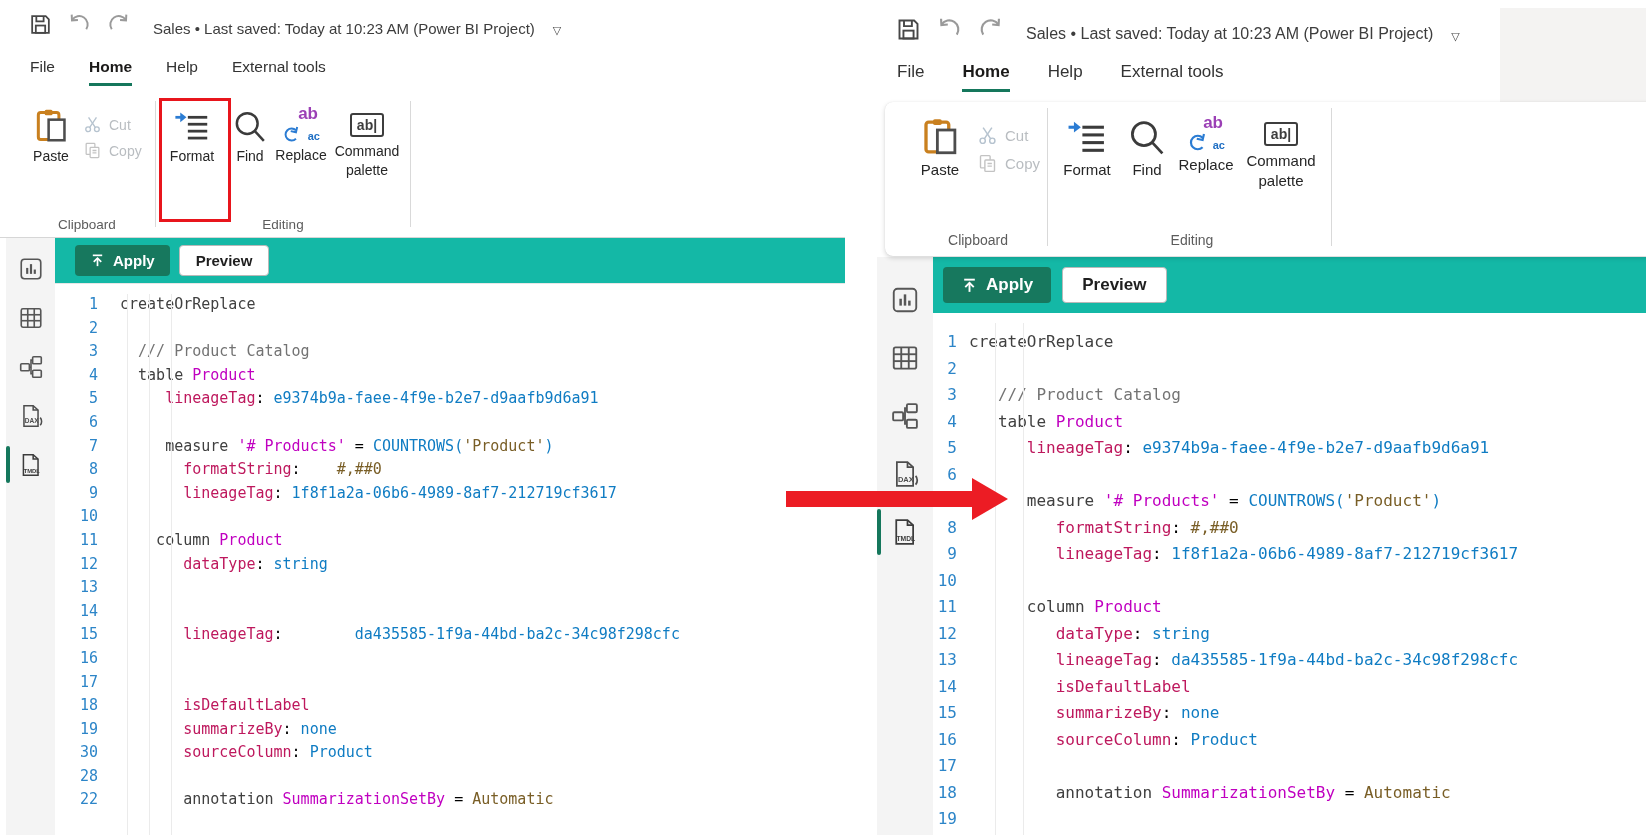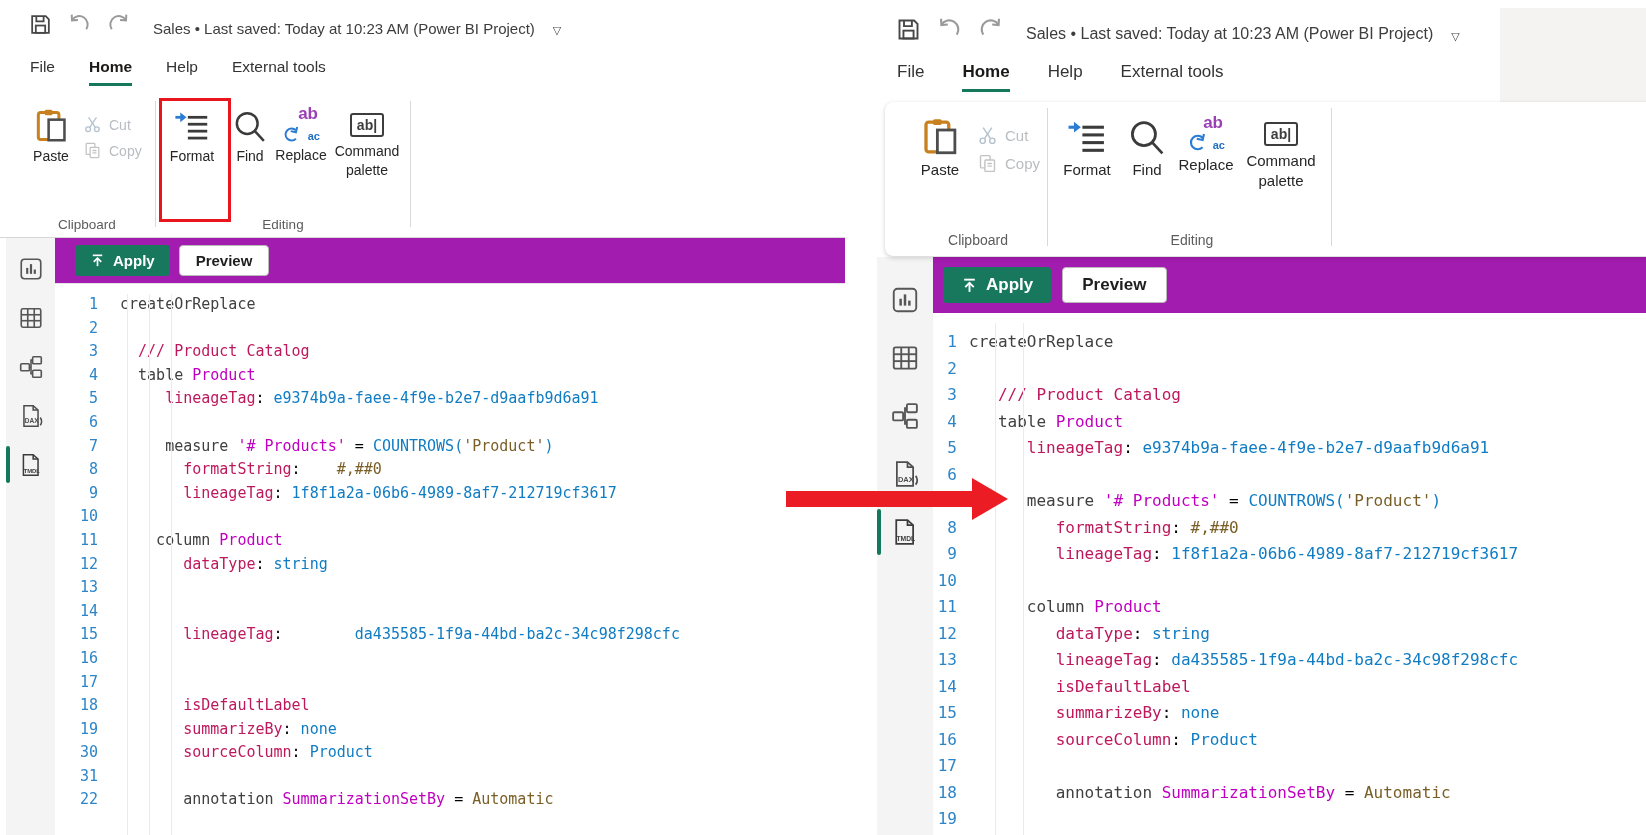--- a/index.html
+++ b/index.html
@@ -50,21 +50,21 @@
   
   .sidenav{position:absolute;background:#f4f4f4;display:flex;flex-direction:column;align-items:stretch;}
   #panel-left .sidenav{left:6px;top:238px;bottom:0;width:49px;padding-top:6px;}
   #panel-right .sidenav{left:22px;top:257px;bottom:0;width:56px;padding-top:14px;}
   .nav-item{position:relative;height:49px;display:flex;align-items:center;justify-content:center;cursor:pointer;color:#1d4ed8;}
   #panel-right .nav-item{height:58px;}
   .nav-item.active{color:#2e2e2e;}
   .nav-item.active::before{content:"";position:absolute;left:0;top:6px;bottom:6px;width:4px;border-radius:2px;background:#15775c;}
 
   
-  .editbar{position:absolute;background:#a21caf;display:flex;align-items:center;border-bottom:1px solid #e6e6e6;}
+  .editbar{position:absolute;background:#14b8a6;display:flex;align-items:center;border-bottom:1px solid #e6e6e6;}
   #panel-left .editbar{left:55px;right:0;top:238px;height:45px;padding-left:20px;gap:9px;}
   #panel-right .editbar{left:78px;right:-20px;top:257px;height:56px;padding-left:10px;gap:11px;}
   .btn-apply{display:inline-flex;align-items:center;gap:8px;background:#17785e;color:#fff;font-weight:700;
       border:none;border-radius:4px;height:31px;padding:0 15px;font-size:15px;cursor:pointer;font-family:inherit;}
   #panel-right .btn-apply{height:36px;font-size:17px;padding:0 18px;}
   .btn-preview{display:inline-flex;align-items:center;background:#fff;color:#1f1f1f;font-weight:700;
       border:1px solid #b9b9b9;border-radius:4px;height:31px;padding:0 16px;font-size:15px;cursor:pointer;font-family:inherit;}
   #panel-right .btn-preview{height:36px;font-size:17px;padding:0 19px;}
 
   
@@ -78,21 +78,21 @@
   #panel-right .code-line{height:26.5px;}
   .ln{flex:none;width:43px;text-align:right;color:#2c85c8;user-select:none;}
   #panel-right .ln{width:24px;}
   .lc{margin-left:22px;white-space:pre;color:#000;}
   #panel-right .lc{margin-left:12px;}
   .tok-kw{color:#404040;text-align:center;}
   .tok-ent{color:#c000c0;}
   .tok-prop{color:#be185d;}
   .tok-val{color:#0f7cc3;}
   .tok-str{color:#795e26;}
-  .tok-com{color:#be185d;}
+  .tok-com{color:#737373;}
   .tok-op{color:#000000;}
 
   
   .corner-gray{position:absolute;left:645px;top:8px;width:150px;height:108px;background:#f4f3f2;z-index:0;}
   #transition-arrow{position:absolute;left:786px;top:478px;width:222px;height:42px;z-index:10;}
   #transition-arrow .shaft{position:absolute;left:0;top:13px;width:186px;height:16px;background:#ec1c24;}
   #transition-arrow .head{position:absolute;left:186px;top:0;width:0;height:0;
       border-top:21px solid transparent;border-bottom:21px solid transparent;border-left:36px solid #ec1c24;}
   svg{display:block;}
 </style>
@@ -369,21 +369,21 @@
         </div>
         <div class="code-line">
           <span class="ln">19</span>
           <span class="lc"><span class="tok-prop">       summarizeBy</span><span class="tok-op">:</span><span class="tok-val"> none</span></span>
         </div>
         <div class="code-line">
           <span class="ln">30</span>
           <span class="lc"><span class="tok-prop">       sourceColumn</span><span class="tok-op">:</span><span class="tok-val"> Product</span></span>
         </div>
         <div class="code-line">
-          <span class="ln">31</span>
+          <span class="ln">28</span>
           <span class="lc"></span>
         </div>
         <div class="code-line">
           <span class="ln">22</span>
           <span class="lc"><span class="tok-kw">       annotation</span><span class="tok-ent"> SummarizationSetBy</span><span class="tok-op"> = </span><span class="tok-str">Automatic</span></span>
         </div>
       </div>
   </div>
 </div>
 

